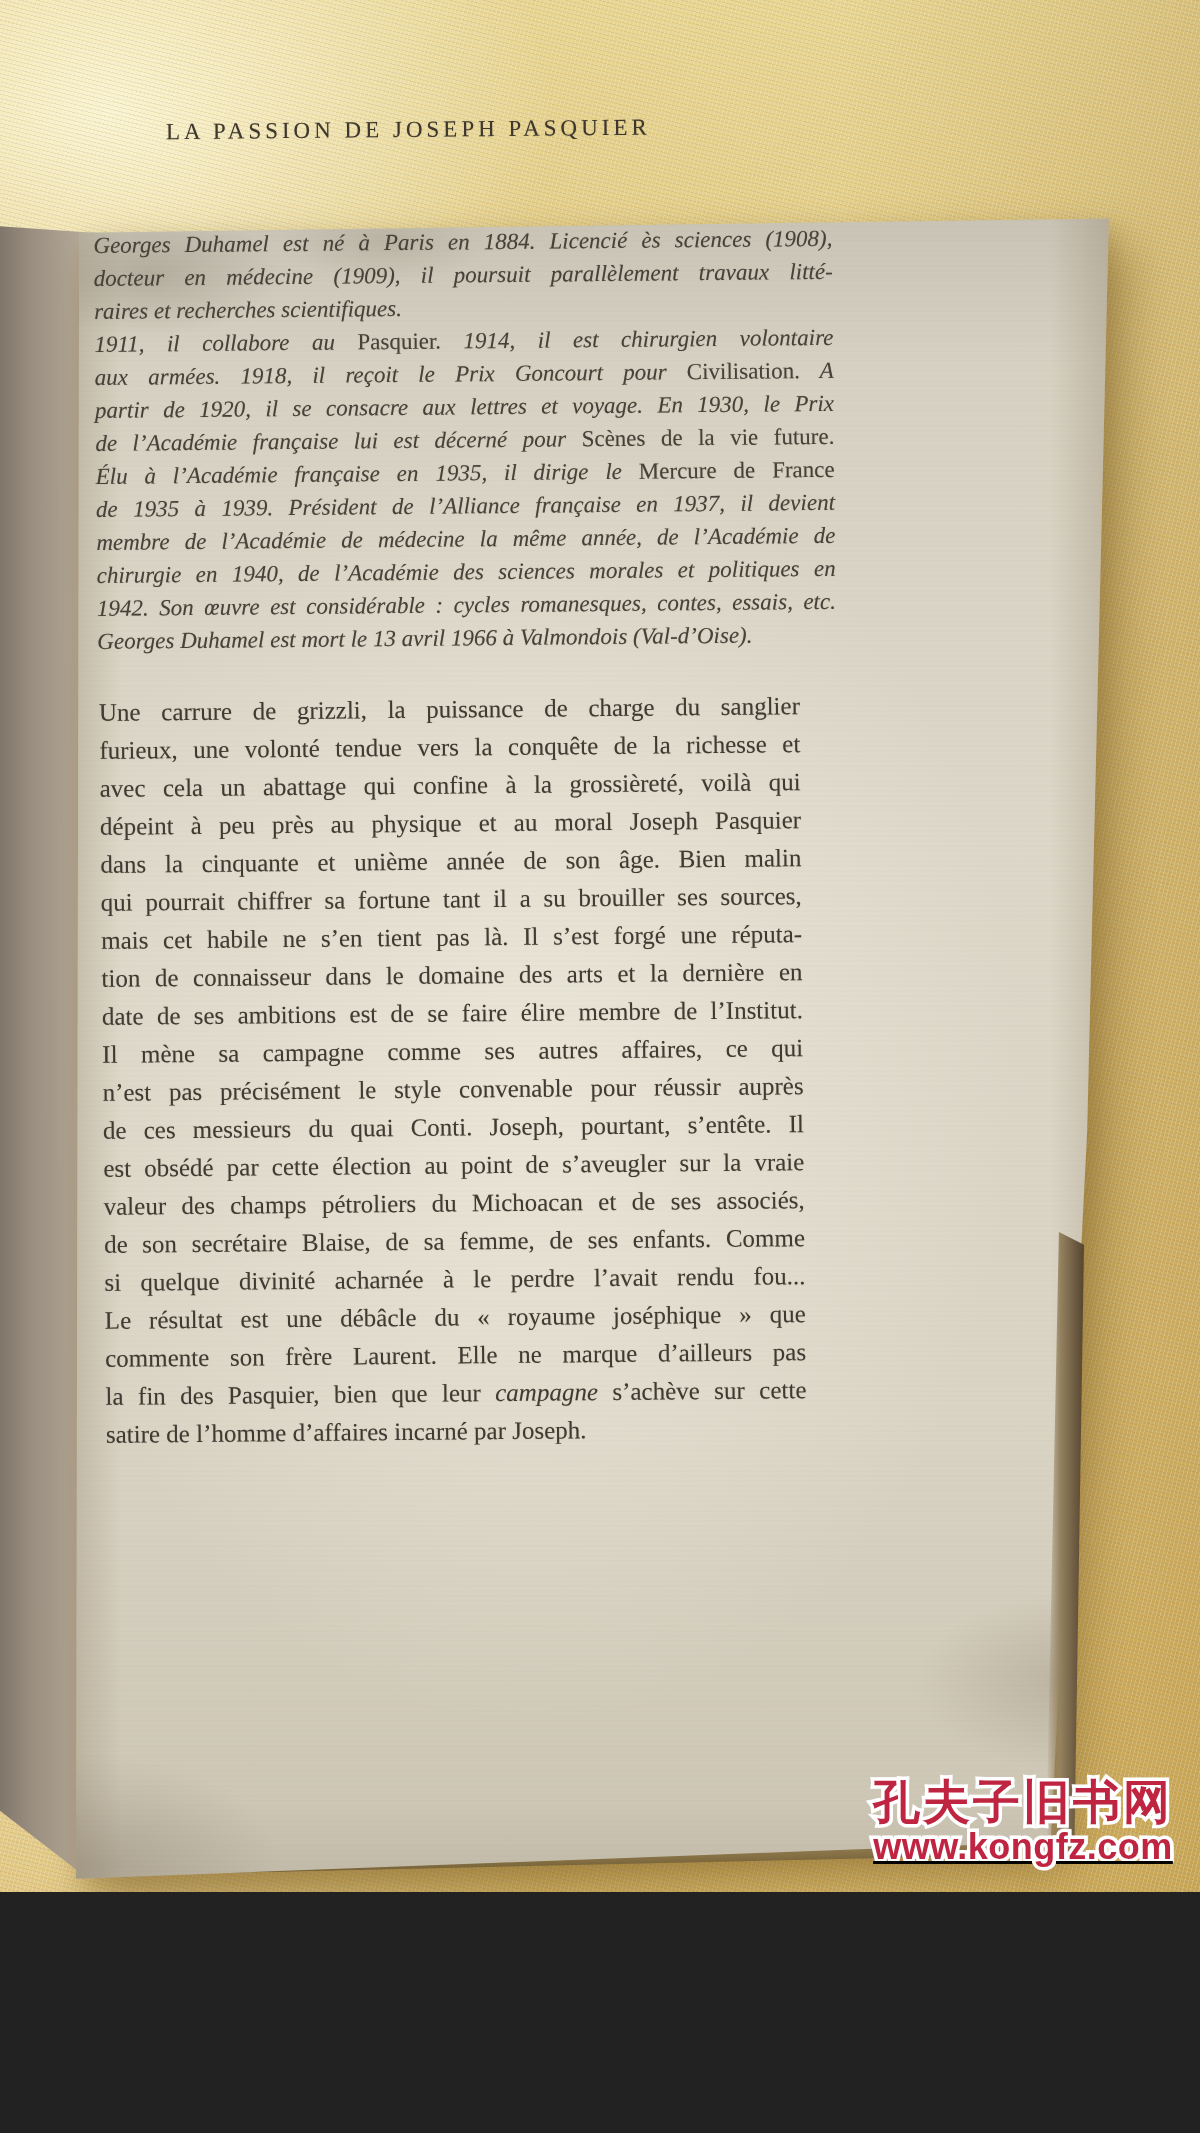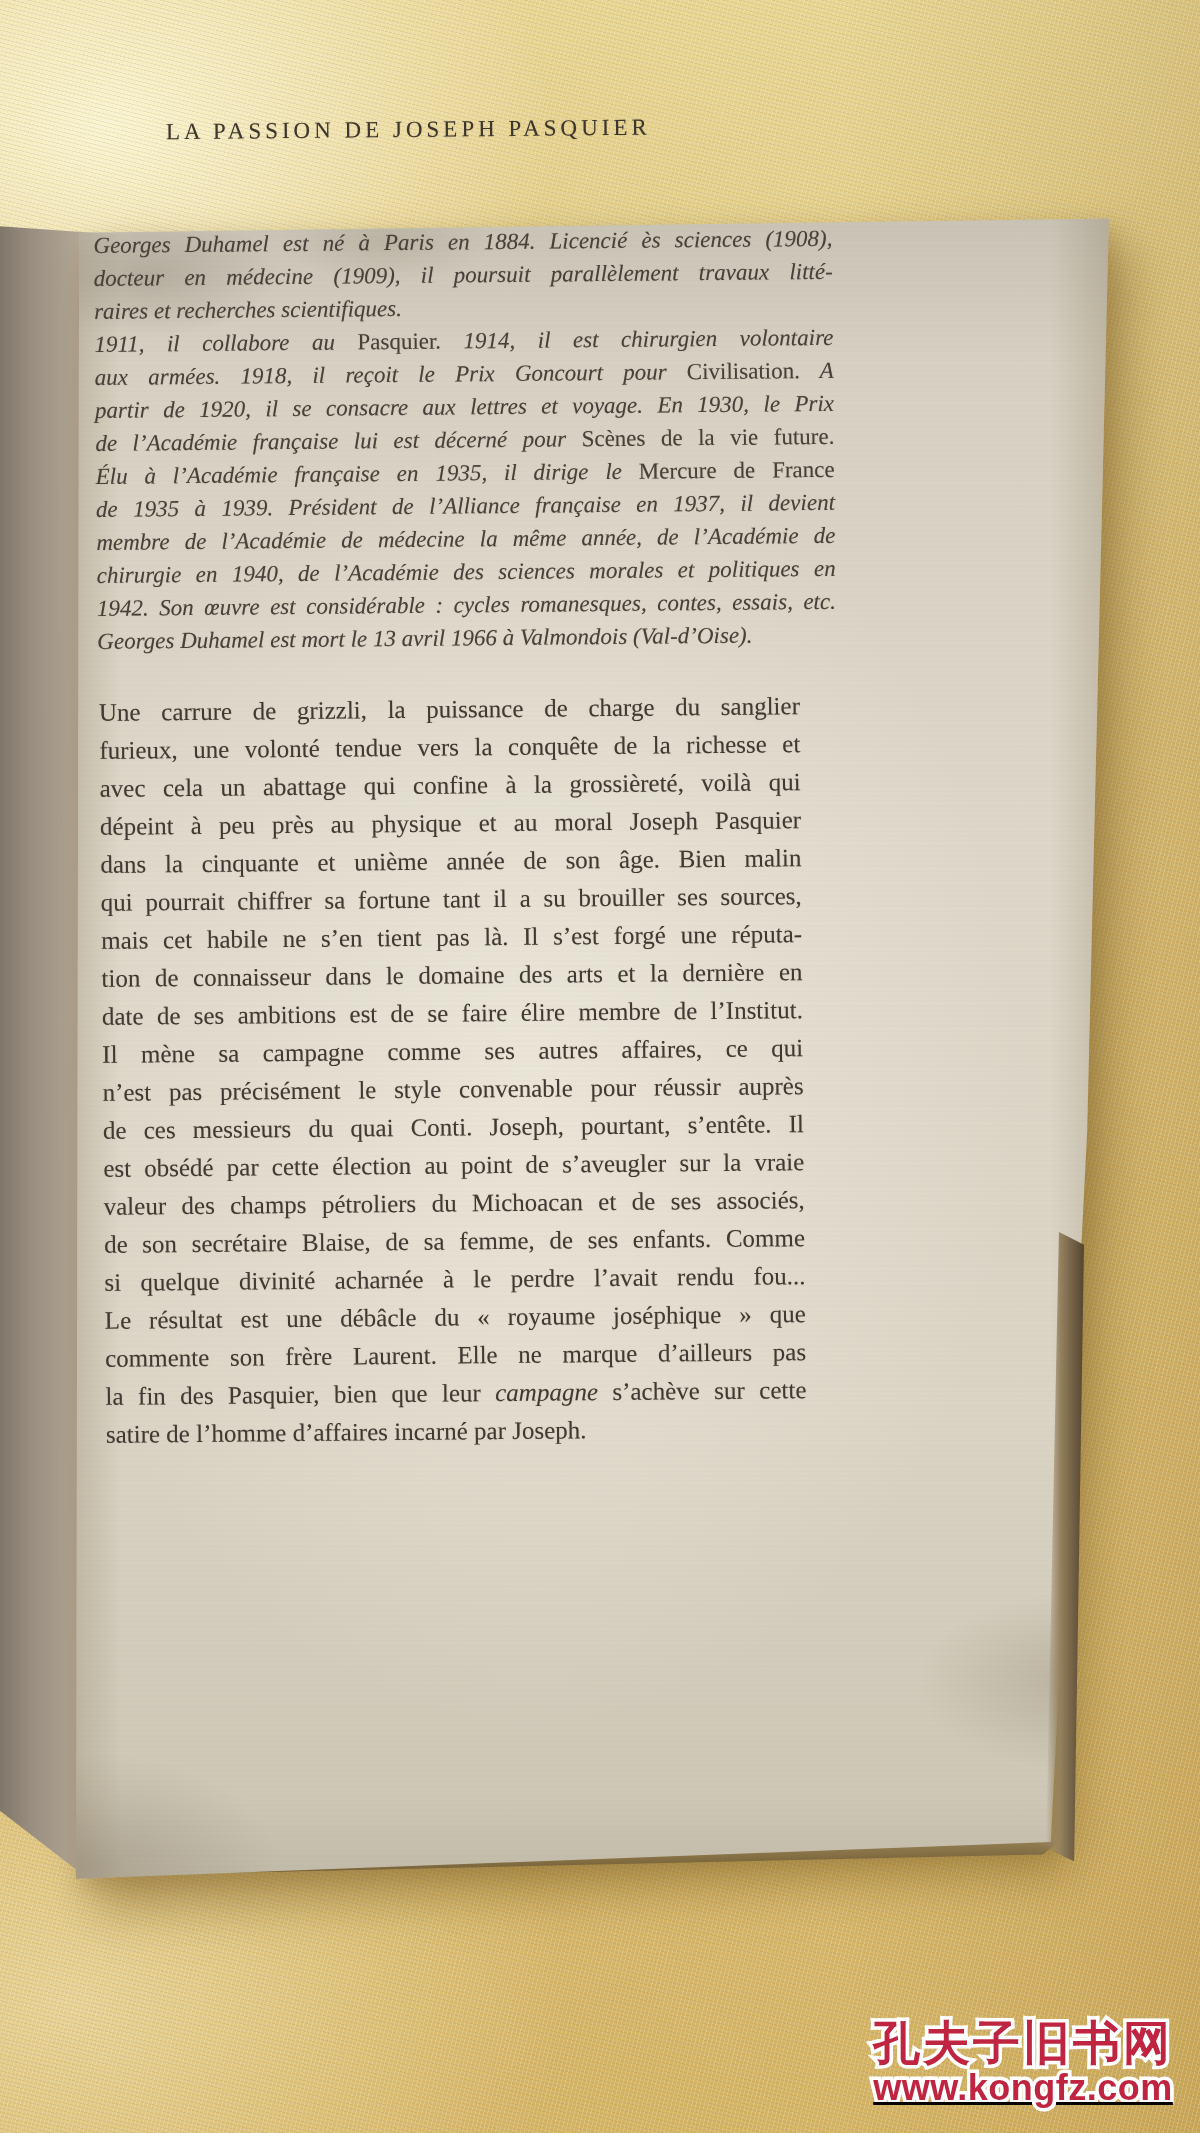--- a/index.html
+++ b/index.html
@@ -1,16 +1,16 @@
 <!DOCTYPE html>
 <html><head>
 <meta charset="utf-8">
 <style>
   html,body{margin:0;padding:0;background:#222;}
-  .scene{position:relative;width:1200px;height:2133px;overflow:hidden;
+  .scene{position:relative;width:1200px;height:1892px;overflow:hidden;
     font-family:"Liberation Serif","DejaVu Serif",serif;}
 
   
   .fabric{position:absolute;inset:0;
     background:
       radial-gradient(ellipse 720px 520px at 9% 6%, rgba(255,252,226,0.8), rgba(255,252,226,0) 62%),
       radial-gradient(ellipse 900px 650px at 6% 94%, rgba(250,238,195,0.5), rgba(250,238,195,0) 55%),
       linear-gradient(270deg, rgba(150,110,35,0.20), rgba(150,110,35,0) 30%),
       linear-gradient(180deg,#e8d694 0%,#ddc37e 34%,#d9bc72 68%,#d5b566 100%);}
   .fabric::before{content:"";position:absolute;inset:0;

